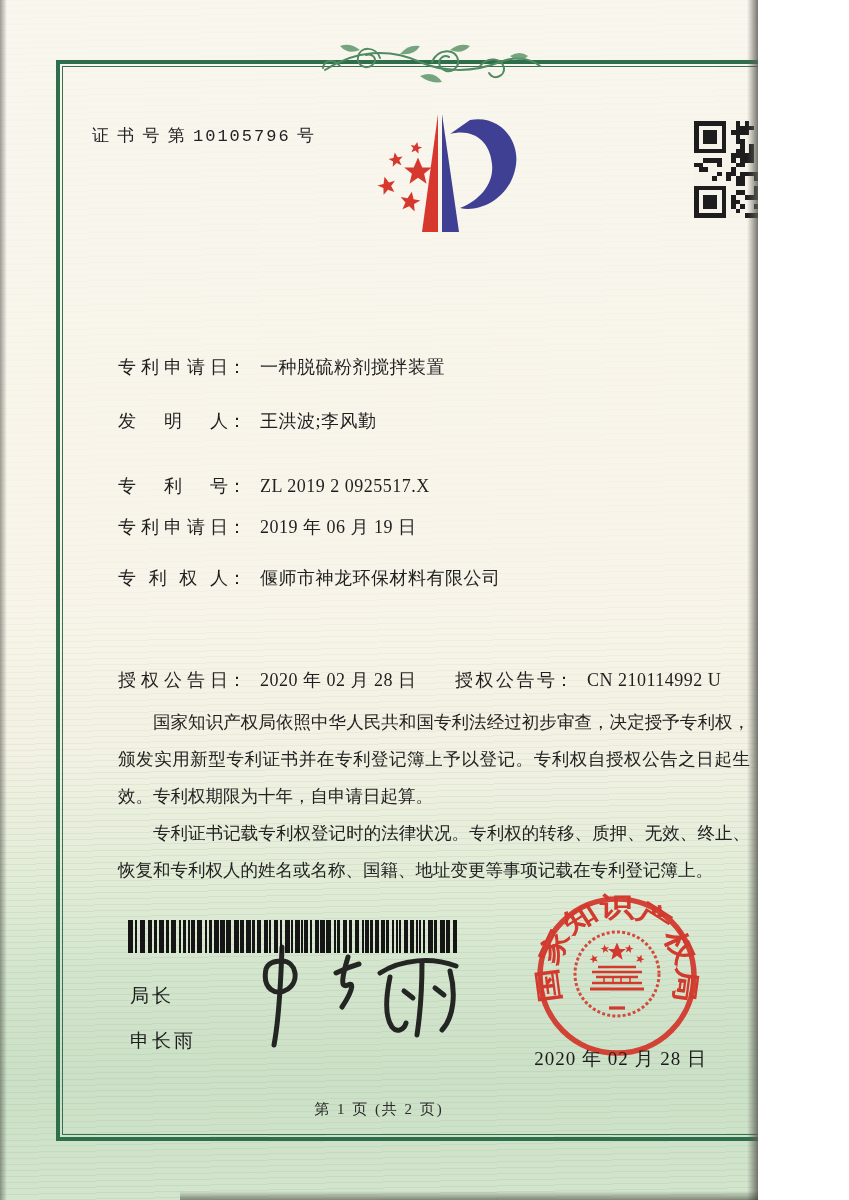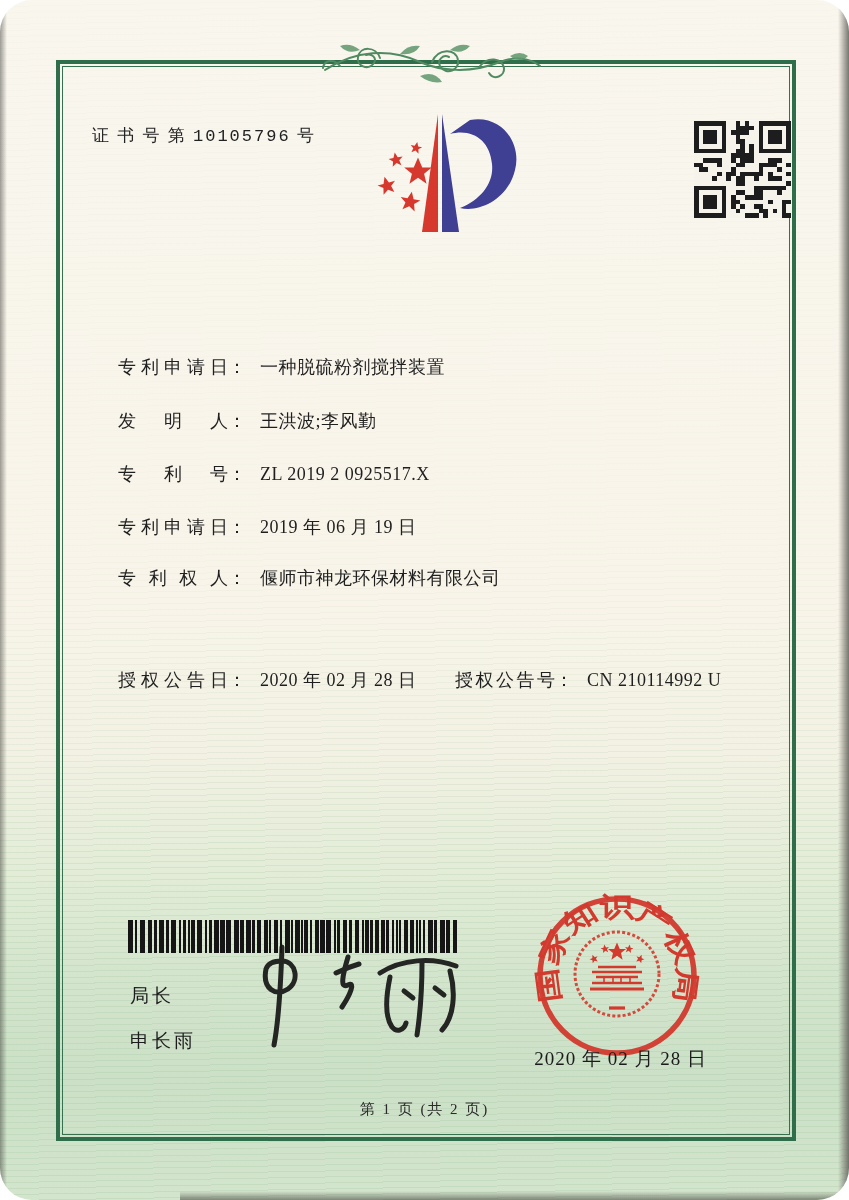--- a/index.html
+++ b/index.html
@@ -1,20 +1,19 @@
 <!DOCTYPE html>
 <html><head>
 <meta charset="utf-8">
 <style>
   html,body{margin:0;padding:0;}
   body{width:849px;height:1200px;font-family:"Liberation Serif","DejaVu Serif",serif;}
   .page{
-    position:relative;width:849px;height:1200px;overflow:hidden;
+    position:relative;width:758px;height:1200px;overflow:hidden;
     background:linear-gradient(180deg,#f9f6ee 0%,#f8f4e9 50%,#f2f1e3 63%,#e2ecd7 73%,#d4e5cd 81%,#cbe0c6 90%,#d3e5cd 100%);
-    border-radius:32px;
   }
   .waves{position:absolute;inset:0;pointer-events:none;
     background:repeating-linear-gradient(179deg,rgba(120,170,125,.14) 0 1px,transparent 1px 6px);
     -webkit-mask-image:linear-gradient(180deg,rgba(0,0,0,.18) 0%,rgba(0,0,0,.18) 45%,#000 72%,#000 100%);
     mask-image:linear-gradient(180deg,rgba(0,0,0,.18) 0%,rgba(0,0,0,.18) 45%,#000 72%,#000 100%);
   }
   .frame{position:absolute;left:56px;top:60px;width:732px;height:1073px;border:4px solid #2f6e4a;}
   .frame-inner{position:absolute;inset:2px;border:1px solid #35714f;}
   .ornament{position:absolute;left:320px;top:36px;width:225px;height:58px;}
   .cert-no{position:absolute;left:92px;top:124px;font-size:17px;letter-spacing:2px;color:#222;}
@@ -218,36 +217,40 @@
       <rect x="2" y="16" width="3" height="3" fill="#1d1d1d"></rect>
     </svg>
 
 
   <div class="frow" style="top:355px">
     <span class="flabel">专利申请日</span><span class="fcolon">：</span><span class="fvalue">一种脱硫粉剂搅拌装置</span>
   </div>
   <div class="frow" style="top:409px">
     <span class="flabel">发明人</span><span class="fcolon">：</span><span class="fvalue">王洪波;李风勤</span>
   </div>
-  <div class="frow" style="top:462px">
+  <div class="frow" style="top:474px">
     <span class="flabel">专利号</span><span class="fcolon">：</span><span class="fvalue">ZL 2019 2 0925517.X</span>
   </div>
   <div class="frow" style="top:515px">
     <span class="flabel">专利申请日</span><span class="fcolon">：</span><span class="fvalue">2019 年 06 月 19 日</span>
   </div>
   <div class="frow" style="top:566px">
     <span class="flabel">专利权人</span><span class="fcolon">：</span><span class="fvalue">偃师市神龙环保材料有限公司</span>
   </div>
   <div class="frow" style="top:668px">
     <span class="flabel">授权公告日</span><span class="fcolon">：</span><span class="fvalue">2020 年 02 月 28 日</span>
     <span class="grant-group">
       <span class="flabel">授权公告号</span><span class="fcolon">：</span><span class="fvalue">CN 210114992 U</span>
     </span>
   </div>
 
+  <div class="paras">
+    <p>国家知识产权局依照中华人民共和国专利法经过初步审查，决定授予专利权，颁发实用新型专利证书并在专利登记簿上予以登记。专利权自授权公告之日起生效。专利权期限为十年，自申请日起算。</p>
+    <p>专利证书记载专利权登记时的法律状况。专利权的转移、质押、无效、终止、恢复和专利权人的姓名或名称、国籍、地址变更等事项记载在专利登记簿上。</p>
+  </div>
 
   <div class="barcode" id="barcode">
       <span style="width: 5px; background: rgb(21, 21, 21);"></span>
       <span style="width: 2px;"></span>
       <span style="width: 2px; background: rgb(21, 21, 21);"></span>
       <span style="width: 3px;"></span>
       <span style="width: 5px; background: rgb(21, 21, 21);"></span>
       <span style="width: 3px;"></span>
       <span style="width: 4px; background: rgb(21, 21, 21);"></span>
       <span style="width: 2px;"></span>

